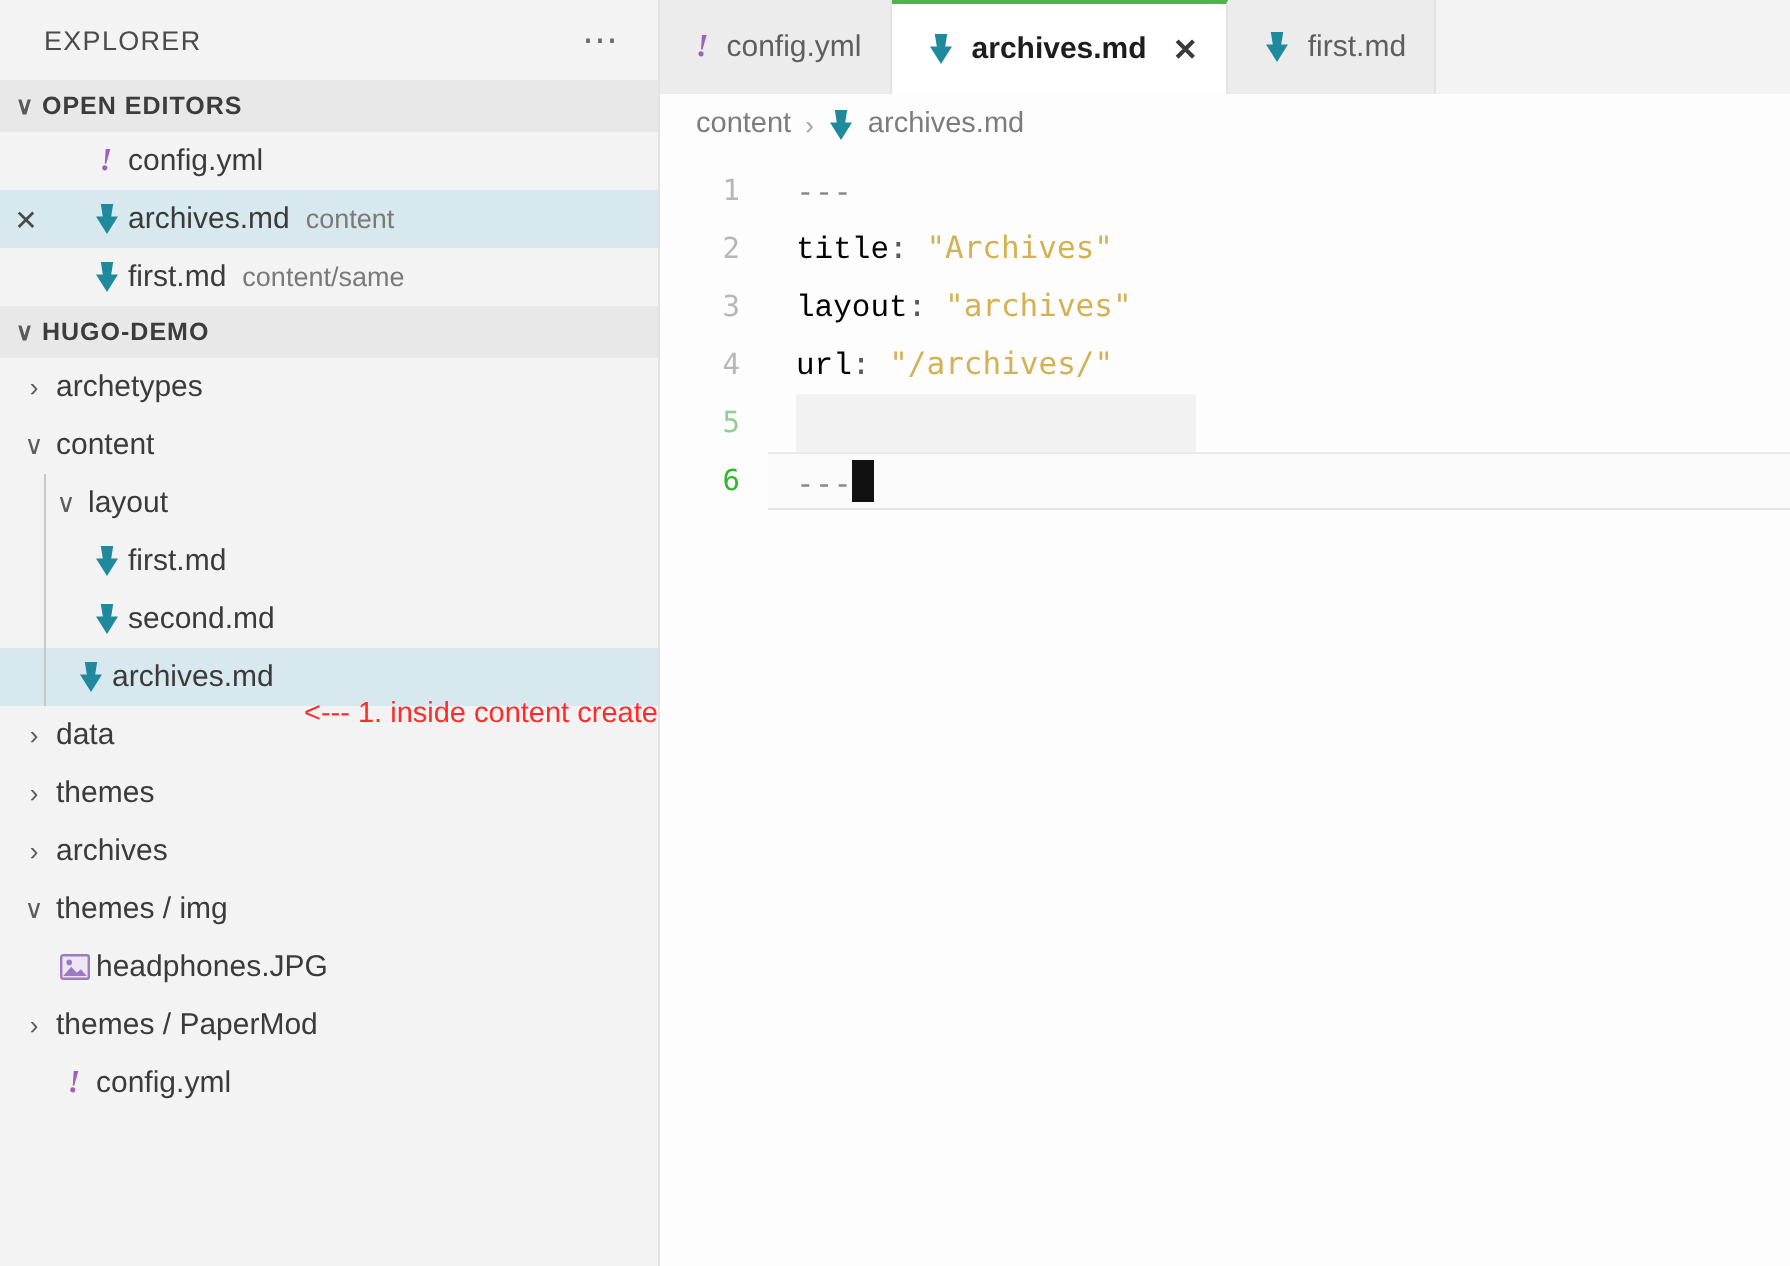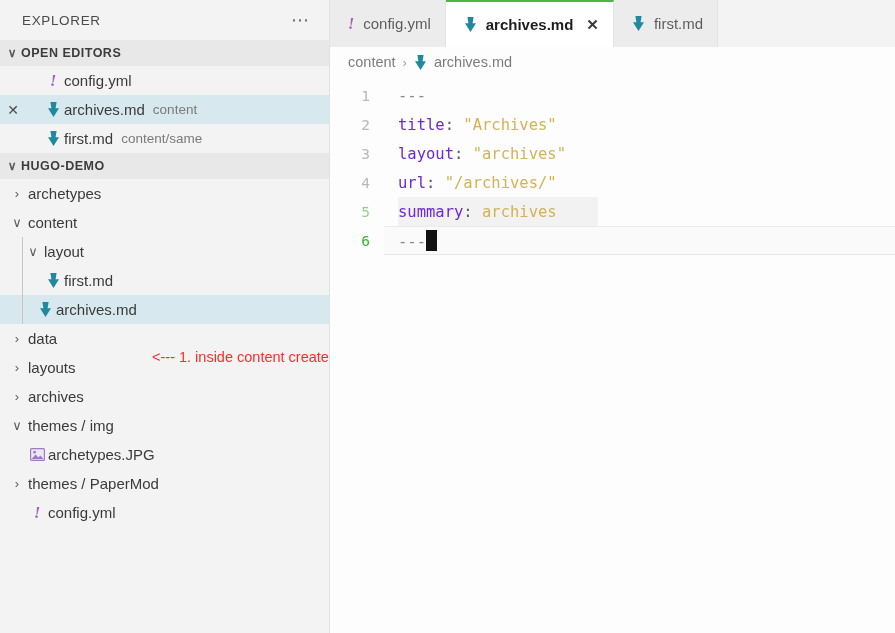--- a/index.html
+++ b/index.html
@@ -106,21 +106,21 @@
   }
   .cline { height: 29px; display: flex; align-items: center; position: relative; }
   .gutter {
     width: 54px; min-width: 54px; text-align: right; padding-right: 14px;
     color: #b7b7b7; font-size: 14.5px;
   }
   .gutter.g5 { color: #93cf93; }
   .gutter.g6 { color: #2eb82e; }
   .ctext { padding-left: 14px; white-space: pre; }
 
-  .k { color: #6d28d9; }        
+  .k { color: #000000; font-family: Liberation Mono, monospace; }        
   .p { color: #5a5a5a; }        
   .s { color: #d4b254; }        
   .dash { color: #8a8a8a; }     
 
   
   .sel-box {
     position: absolute; left: 68px; top: 0; height: 29px;
     background: #f2f2f2; border-radius: 1px;
   }
   .curline {
@@ -212,20 +212,31 @@
           <span class="guide"></span>
           <span style="display:inline-block;width:24px"></span>
           <span class="twisty-cell"></span>
           <span class="icon-cell">
             <svg class="md-icon" viewBox="0 0 13 15">
               <path d="M6.5 0 L9.6 0 L8.6 6.2 L12 6.2 L6.5 15 L1 6.2 L4.4 6.2 L3.4 0 Z" fill="#1f8a9e"></path>
             </svg>
           </span>
           <span class="label">first.md</span>
         </div>
+        <div class="row">
+          <span class="guide"></span>
+          <span style="display:inline-block;width:24px"></span>
+          <span class="twisty-cell"></span>
+          <span class="icon-cell">
+            <svg class="md-icon" viewBox="0 0 13 15">
+              <path d="M6.5 0 L9.6 0 L8.6 6.2 L12 6.2 L6.5 15 L1 6.2 L4.4 6.2 L3.4 0 Z" fill="#1f8a9e"></path>
+            </svg>
+          </span>
+          <span class="label">second.md</span>
+        </div>
         <div class="row selected">
           <span class="guide"></span>
           <span style="display:inline-block;width:16px"></span>
           <span class="twisty-cell"></span>
           <span class="icon-cell">
             <svg class="md-icon" viewBox="0 0 13 15">
               <path d="M6.5 0 L9.6 0 L8.6 6.2 L12 6.2 L6.5 15 L1 6.2 L4.4 6.2 L3.4 0 Z" fill="#1f8a9e"></path>
             </svg>
           </span>
           <span class="label">archives.md</span>
@@ -233,21 +244,21 @@
         <div class="row">
           <span style="display:inline-block;width:8px"></span>
           <span class="twisty-cell">›</span>
           <span style="width:2px;display:inline-block"></span>
           <span class="label">data</span>
         </div>
         <div class="row">
           <span style="display:inline-block;width:8px"></span>
           <span class="twisty-cell">›</span>
           <span style="width:2px;display:inline-block"></span>
-          <span class="label">layouts</span>
+          <span class="label">themes</span>
         </div>
         <div class="row">
           <span style="display:inline-block;width:8px"></span>
           <span class="twisty-cell">›</span>
           <span style="width:2px;display:inline-block"></span>
           <span class="label">archives</span>
         </div>
         <div class="row">
           <span style="display:inline-block;width:8px"></span>
           <span class="twisty-cell">∨</span>
@@ -257,21 +268,21 @@
         <div class="row">
           <span style="display:inline-block;width:8px"></span>
           <span class="twisty-cell"></span>
           <span class="icon-cell">
             <svg class="img-icon" viewBox="0 0 15 13">
               <rect x="0.6" y="0.6" width="13.8" height="11.8" rx="1" fill="#efe6f5" stroke="#9b7cc0" stroke-width="1.2"></rect>
               <circle cx="4.6" cy="4.2" r="1.4" fill="#9b7cc0"></circle>
               <path d="M1.6 11 L5.6 6.4 L8.4 9.4 L10.4 7.6 L13.4 11 Z" fill="#9b7cc0"></path>
             </svg>
           </span>
-          <span class="label">archetypes.JPG</span>
+          <span class="label">headphones.JPG</span>
         </div>
         <div class="row">
           <span style="display:inline-block;width:8px"></span>
           <span class="twisty-cell">›</span>
           <span style="width:2px;display:inline-block"></span>
           <span class="label">themes / PaperMod</span>
         </div>
         <div class="row">
           <span style="display:inline-block;width:8px"></span>
           <span class="twisty-cell"></span>
@@ -339,21 +350,20 @@
             <span class="gutter" style="position:relative;z-index:2">3</span>
             <span class="ctext" style="position:relative;z-index:2"><span class="k">layout</span><span class="p">: </span><span class="s">"archives"</span></span>
           </div>
           <div class="cline">
             <span class="gutter" style="position:relative;z-index:2">4</span>
             <span class="ctext" style="position:relative;z-index:2"><span class="k">url</span><span class="p">: </span><span class="s">"/archives/"</span></span>
           </div>
           <div class="cline">
             <span class="sel-box" style="width:200px"></span>
             <span class="gutter g5" style="position:relative;z-index:2">5</span>
-            <span class="ctext" style="position:relative;z-index:2"><span class="k">summary</span><span class="p">: </span><span class="s">archives</span></span>
           </div>
           <div class="cline">
             <span class="curline"></span>
             <span class="gutter g6" style="position:relative;z-index:2">6</span>
             <span class="ctext" style="position:relative;z-index:2"><span class="dash">---</span><span class="cursor"></span></span>
           </div>
         </div>
 
     </div>
   </div>

